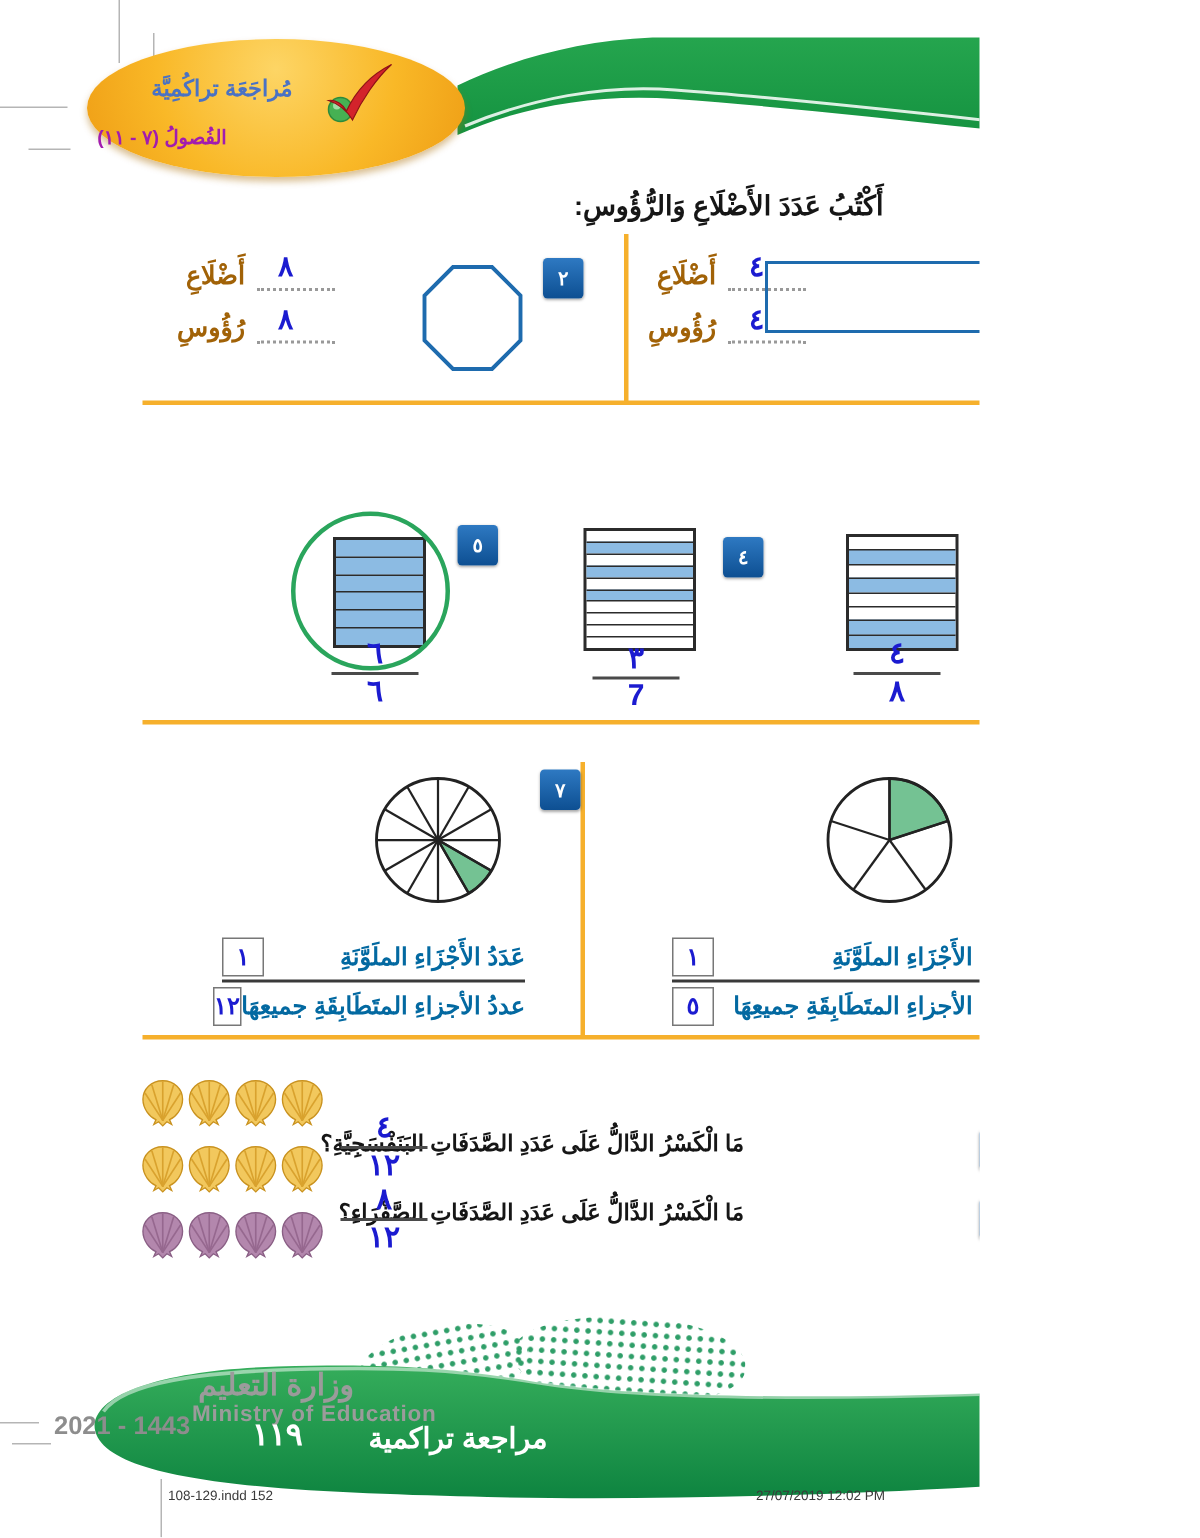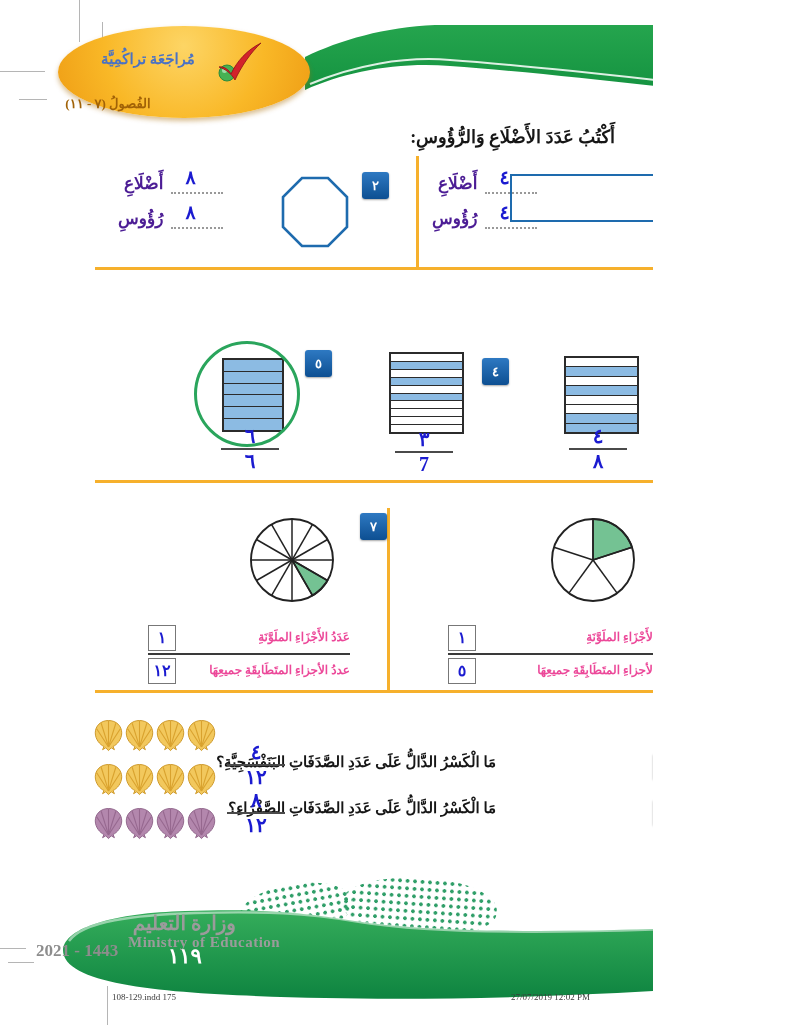--- a/index.html
+++ b/index.html
@@ -1,66 +1,66 @@
 <!DOCTYPE html>
 <html lang="ar"><head>
 <meta charset="utf-8">
 <style>
   html,body{margin:0;padding:0;background:#fff;}
   #page{position:relative;width:653px;height:1025px;background:#ffffff;overflow:hidden;
-        font-family:Liberation Serif, serif;color:#1c1c1c;}
+        font-family:Liberation Sans, sans-serif;color:#1c1c1c;}
   .abs{position:absolute;}
   .cropmark{position:absolute;background:#b5b5b5;}
 
   
   .swoosh{position:absolute;left:255px;top:20px;z-index:1;}
   .badge{position:absolute;left:58px;top:26px;width:252px;height:92px;border-radius:50%;
          background:radial-gradient(circle at 50% 22%,#fdd565 0%,#f9b827 55%,#ee9c14 100%);
          box-shadow:0 3px 5px rgba(170,110,10,.45);z-index:2;}
   .hdr-title{position:absolute;left:88px;top:50px;width:120px;text-align:center;font-size:15px;
              font-weight:bold;color:#44b;color:#4a72c4;z-index:3;}
   .hdr-sub{position:absolute;left:58px;top:84px;width:100px;text-align:center;font-size:13px;
-           font-weight:bold;color:#a16207;z-index:3;margin-top:12px;}
+           font-weight:bold;color:#a21caf;z-index:3;}
   .checkic{position:absolute;left:216px;top:40px;z-index:3;}
 
   
   .instr{position:absolute;font-weight:bold;white-space:nowrap;direction:rtl;font-size:18px;color:#161616;}
   .marker{position:absolute;width:27px;height:27px;border-radius:3px;display:flex;align-items:center;
           justify-content:center;color:#fff;font-size:13px;font-weight:bold;
           background:linear-gradient(#2e79c2,#0d4f92);box-shadow:0 1px 2px rgba(0,0,0,.35);}
   .vdiv{position:absolute;width:3px;background:#f6b02c;}
   .hdiv{position:absolute;height:3px;background:#f6b02c;}
 
   
   .shape-rect{position:absolute;left:510px;top:174px;width:167px;height:44px;border:2.6px solid #1e6bae;background:#fff;}
   .ansgroup{position:absolute;direction:rtl;}
   .ansrow{display:flex;direction:rtl;align-items:flex-end;gap:8px;height:26px;margin-bottom:9px;}
   .dots{display:inline-block;position:relative;width:52px;height:24px;border-bottom:2px dotted #999;}
   .hw{color:#1b1bd0;font-weight:bold;}
   .dots .hw{position:absolute;left:14px;top:-2px;font-size:19px;}
-  .anslbl{font-size:17px;font-weight:bold;color:#4c1d95;white-space:nowrap;}
+  .anslbl{font-size:17px;font-weight:bold;color:#a16207;white-space:nowrap;}
 
   
   .stripebox{position:absolute;border:2px solid #2b2b2b;background:#fff;display:flex;flex-direction:column;}
   .stripe{flex:1;border-top:1.5px solid #2b2b2b;}
   .stripe:first-child{border-top:none;}
   .stripe.filled{background:#8cbbe3;}
   .circlemark{position:absolute;width:100px;height:100px;border:3.5px solid #2aa55c;border-radius:50%;z-index:4;}
   .frac{position:absolute;width:60px;display:flex;flex-direction:column;align-items:center;}
   .frac .num,.frac .den{color:#1b1bd0;font-weight:bold;font-size:20px;line-height:21px;}
   .frac .bar{width:58px;height:2px;background:#4a4a4a;margin:1px 0;}
 
   
   .wedge{fill:#74c293;stroke:#222;stroke-width:1.6;}
   .circ{fill:none;stroke:#222;stroke-width:1.9;}
   .spoke{stroke:#222;stroke-width:1.5;}
   .fracpair{position:absolute;display:flex;flex-direction:column;direction:rtl;}
   .fprow{display:flex;direction:rtl;align-items:center;justify-content:space-between;height:31px;}
   .fprow.toprow{border-bottom:2px solid #3a3a3a;}
-  .fprow .lbl{font-size:12px;font-weight:bold;white-space:nowrap;color:#ec4899;}
+  .fprow .lbl{font-size:16px;font-weight:bold;white-space:nowrap;color:#0369a1;}
   .valbox{width:26px;height:24px;border:1.6px solid #777;background:#fff;display:flex;align-items:center;
           justify-content:center;color:#1b1bd0;font-weight:bold;font-size:16px;}
 
   
   .shellgrid{position:absolute;left:93px;top:718px;}
   .shellrow{display:flex;height:36px;margin-bottom:8px;}
   .sh-yellow{fill:#f2c85d;stroke:#c9921f;stroke-width:1;}
   .rib-yellow line{stroke:#d9a22e;stroke-width:1.2;}
   .sh-purple{fill:#b387ad;stroke:#8a5f85;stroke-width:1;}
   .rib-purple line{stroke:#96688f;stroke-width:1.2;}
@@ -112,21 +112,21 @@
   </svg>
   <div class="badge"></div>
   <svg class="checkic" width="48" height="44" viewBox="0 0 48 44">
     <circle cx="11" cy="33" r="8" fill="#46b153" stroke="#2c8a3c" stroke-width="1"></circle>
     <circle cx="8.5" cy="30.5" r="2.5" fill="#9fdca6"></circle>
     <path d="M3,27 C8,26 13,30 15,34 C21,21 31,10 45,3 C35,12 25,27 19,40 C15,33 9,29 3,27 Z" fill="#d3232b" stroke="#8e1116" stroke-width="0.8"></path>
   </svg>
   <div class="hdr-title">مُراجَعَة تراكُمِيَّة</div>
   <div class="hdr-sub">الفُصولُ (٧ - ١١)</div>
 
-  <div class="instr" style="right:38px;top:126px;">أَكْتُبُ عَدَدَ الأَضْلَاعِ وَالرُّؤُوسِ:</div>
+  <div class="instr" style="right:64px;top:126px;">أَكْتُبُ عَدَدَ الأَضْلَاعِ وَالرُّؤُوسِ:</div>
 
   <div class="marker" style="left:693px;top:170px;">١</div>
   <div class="shape-rect"></div>
   <div class="ansgroup" style="left:432px;top:168px;">
     <div class="ansrow">
       <span class="dots">
           <span class="hw">٤</span>
         </span>
       <span class="anslbl">أَضْلَاعِ</span>
     </div>
@@ -423,18 +423,19 @@
   <svg class="fbanner" width="695" height="102" viewBox="0 0 695 102">
     <defs>
       <linearGradient id="gfb" x1="0" y1="0" x2="0" y2="1">
         <stop offset="0" stop-color="#35ad5b"></stop>
           <stop offset="1" stop-color="#0e8440"></stop>
       </linearGradient>
     </defs>
     <path d="M8,47 C10,24 60,10 130,8 C200,6 240,8 300,18 C380,31 540,30 690,22 L690,82 C560,92 400,98 270,95 C150,92 8,88 8,47 Z" fill="url(#gfb)"></path>
     <path d="M14,38 C28,18 80,12 140,10 C210,8 250,10 305,19 C385,32 540,30 686,23" fill="none" stroke="#ffffff" stroke-width="2.4" opacity="0.5"></path>
   </svg>
+  <div class="fbanner-text">مراجعة تراكمية</div>
   <div class="fpagenum">١١٩</div>
 
-  <div class="printtxt" style="left:112px;top:992px;">108-129.indd   175</div>
+  <div class="printtxt" style="left:112px;top:992px;">108-129.indd   152</div>
   <div class="printtxt" style="right:63px;top:992px;">27/07/2019   12:02 PM</div>
 
 </div>
 
 </body></html>

